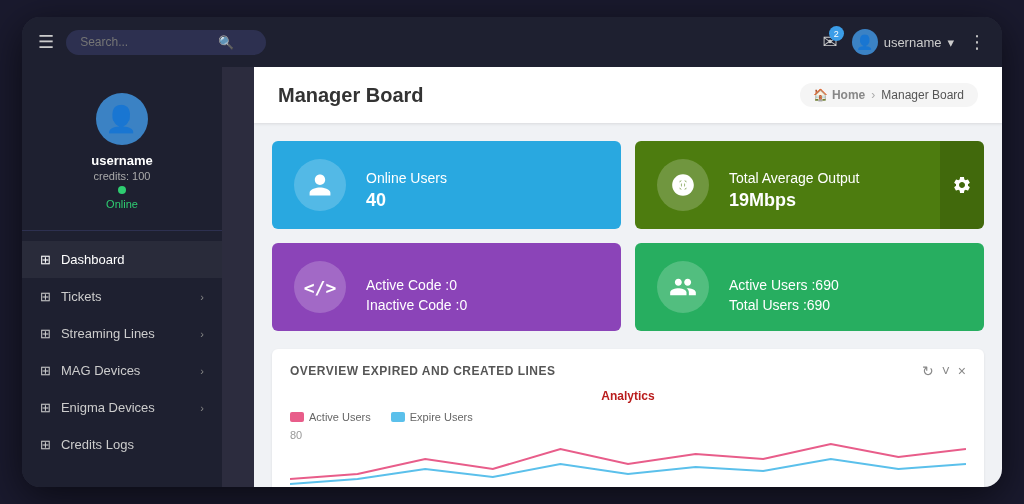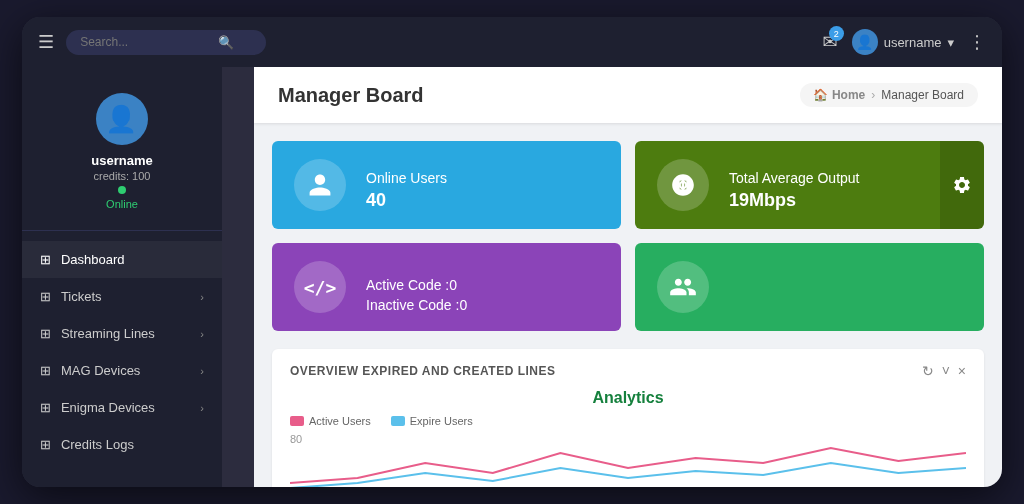--- a/index.html
+++ b/index.html
@@ -279,23 +279,23 @@
     .chart-controls {
       display: flex;
       gap: 8px;
       color: #888;
       font-size: 14px;
     }
     .chart-ctrl { cursor: pointer; }
     .chart-body { position: relative; height: 80px; }
     .chart-label-center {
       text-align: center;
-      font-size: 16px;
+      font-size: 12px;
       font-weight: 600;
-      color: #15803d;
+      color: #b91c1c;
       margin-bottom: 8px;
     }
     .chart-legend {
       display: flex;
       justify-content: flex-start;
       gap: 20px;
       font-size: 11px;
       color: #666;
       margin-bottom: 6px;
     }
@@ -436,20 +436,24 @@
               <div class="card-value2">Inactive Code :0</div>
             </div>
           </div>
 
           <div class="card card-green">
             <div class="card-icon-wrap">
               <svg width="28" height="28" viewBox="0 0 24 24" fill="white">
                 <path d="M16 11c1.66 0 2.99-1.34 2.99-3S17.66 5 16 5c-1.66 0-3 1.34-3 3s1.34 3 3 3zm-8 0c1.66 0 2.99-1.34 2.99-3S9.66 5 8 5C6.34 5 5 6.34 5 8s1.34 3 3 3zm0 2c-2.33 0-7 1.17-7 3.5V19h14v-2.5c0-2.33-4.67-3.5-7-3.5zm8 0c-.29 0-.62.02-.97.05 1.16.84 1.97 1.97 1.97 3.45V19h6v-2.5c0-2.33-4.67-3.5-7-3.5z"></path>
               </svg>
             </div>
+            <div class="card-text">
+              <div class="card-title">Active Users :690</div>
+              <div class="card-value2">Total Users :690</div>
+            </div>
           </div>
         </div>
 
         <div class="chart-section">
           <div class="chart-header">
             <span class="chart-title">OVERVIEW EXPIRED AND CREATED LINES</span>
             <div class="chart-controls">
               <span class="chart-ctrl">↻</span>
               <span class="chart-ctrl">˅</span>
               <span class="chart-ctrl">×</span>

